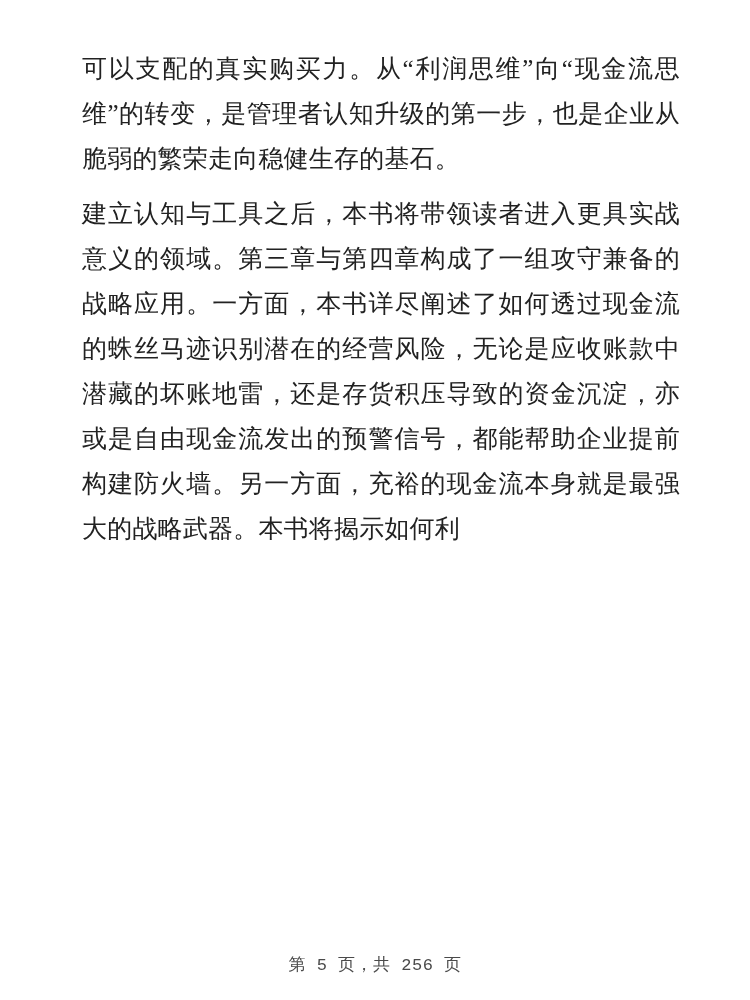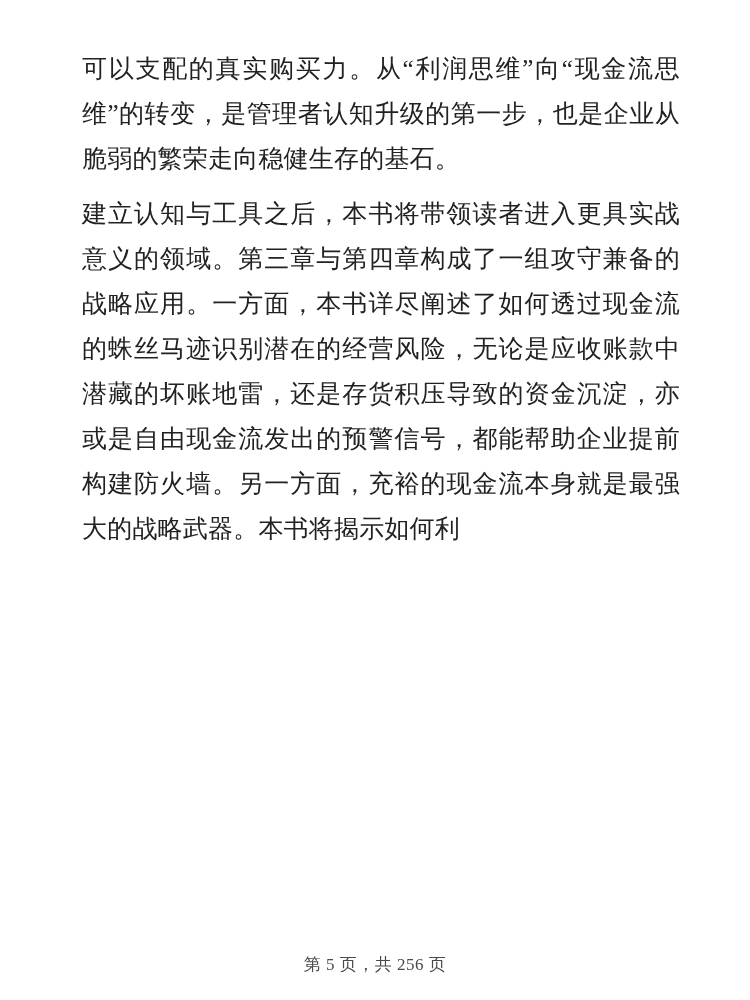--- a/index.html
+++ b/index.html
@@ -39,21 +39,21 @@
   }
   .footer {
     position: absolute;
     left: 0;
     right: 0;
     bottom: 24px;
     text-align: center;
     font-size: 17px;
     color: #4a4a4a;
     letter-spacing: 0.5px;
-    font-family: Liberation Serif, serif;
+    font-family: Liberation Mono, monospace;
   }
 </style>
 </head>
 <body>
 
 <div class="page">
 
   <div class="body-text">
     <p class="para">可以支配的真实购买力。从“利润思维”向“现金流思维”的转变，是管理者认知升级的第一步，也是企业从脆弱的繁荣走向稳健生存的基石。</p>
     <p class="para">建立认知与工具之后，本书将带领读者进入更具实战意义的领域。第三章与第四章构成了一组攻守兼备的战略应用。一方面，本书详尽阐述了如何透过现金流的蛛丝马迹识别潜在的经营风险，无论是应收账款中潜藏的坏账地雷，还是存货积压导致的资金沉淀，亦或是自由现金流发出的预警信号，都能帮助企业提前构建防火墙。另一方面，充裕的现金流本身就是最强大的战略武器。本书将揭示如何利</p>

